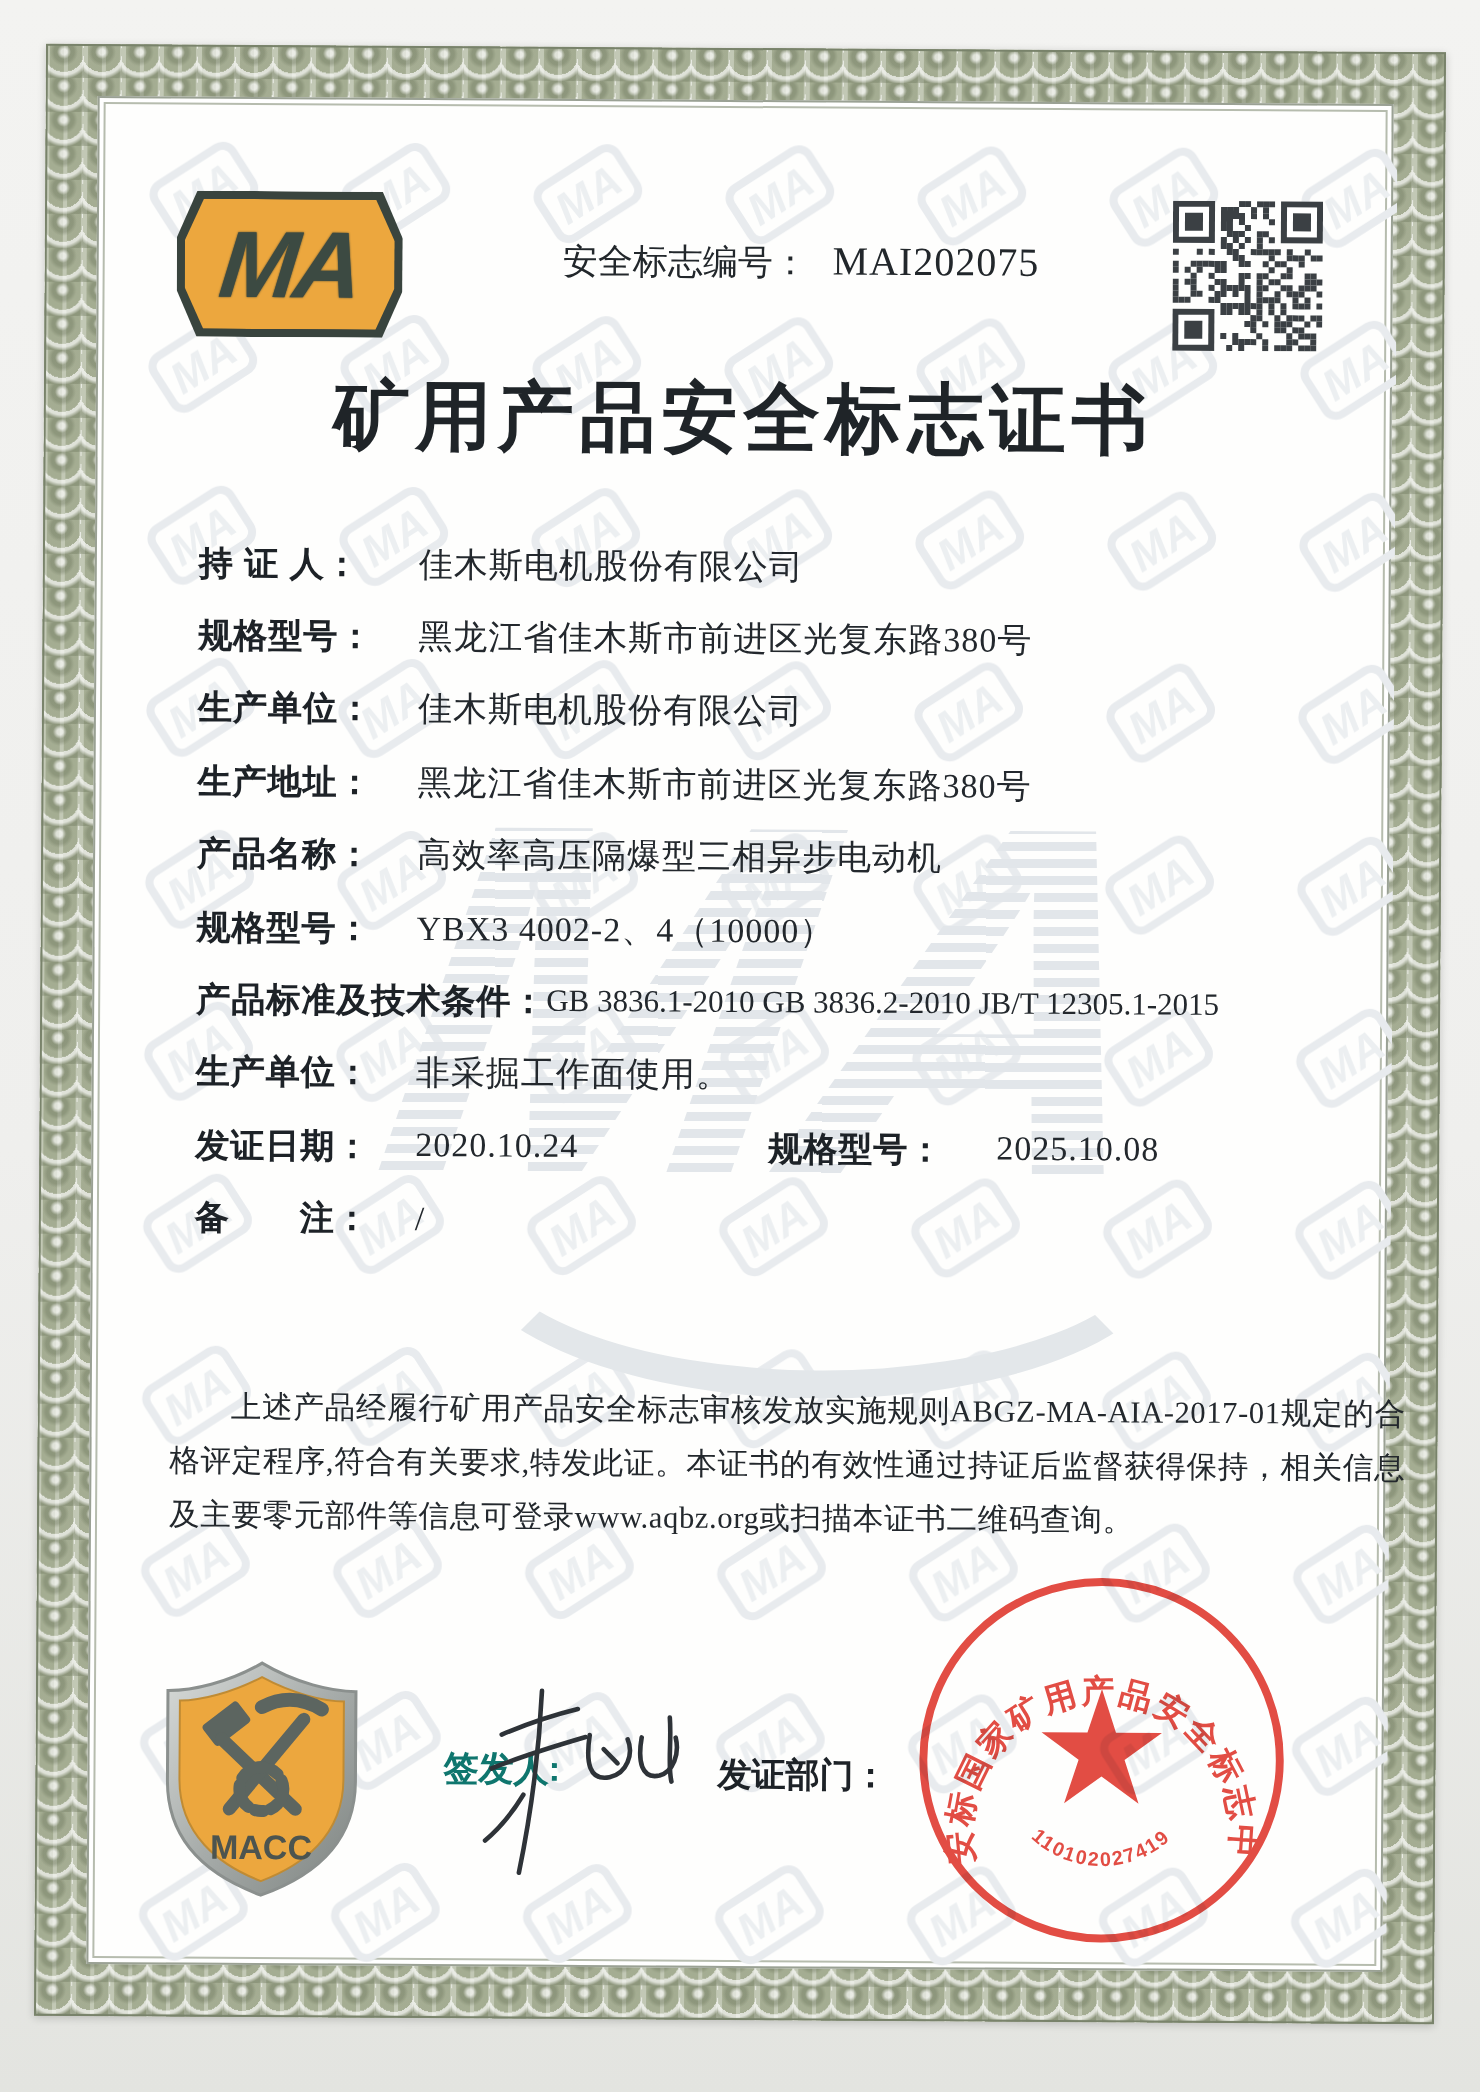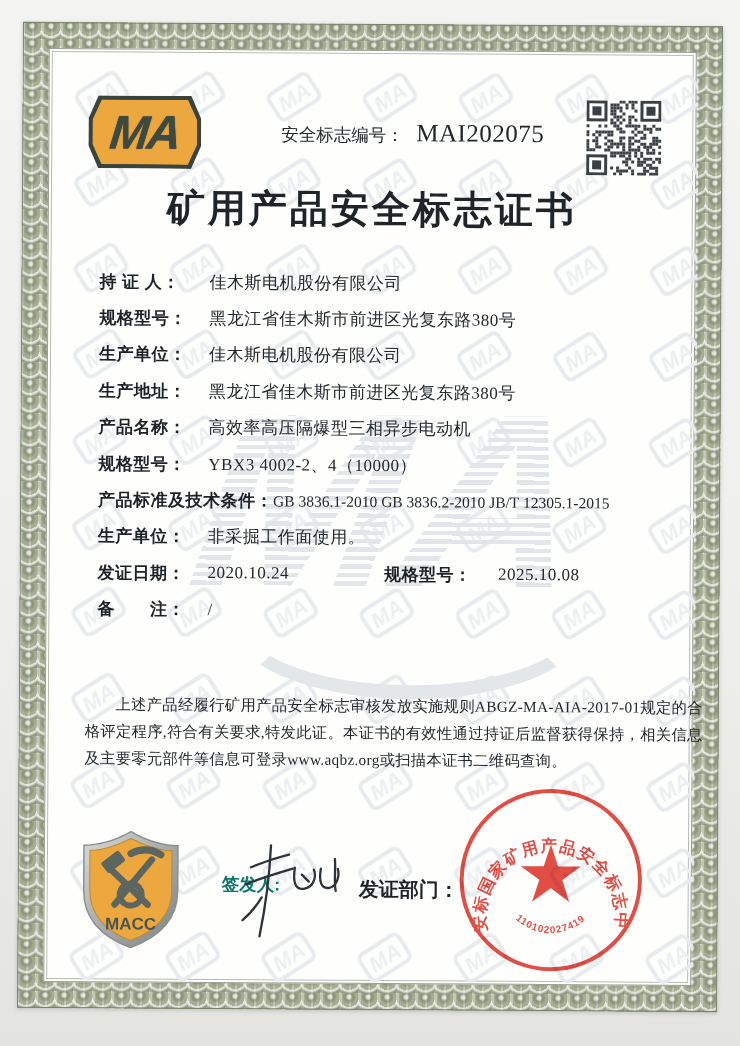--- a/index.html
+++ b/index.html
@@ -54,21 +54,21 @@
   .hdr-ma .txt{
     font-family:"Liberation Sans",sans-serif;font-weight:900;font-style:italic;
     font-size:47px;color:#3c4a42;transform:skewX(-6deg);letter-spacing:-2px;line-height:1;
     text-shadow:0 0 1px #2e3a34;
   }
   .cert-no{
     position:absolute;left:232px;top:68px;white-space:nowrap;
     font-size:17.5px;color:#22272b;
   }
   .cert-no .lbl{font-family:"Liberation Sans",sans-serif;font-weight:400;}
-  .cert-no .val{font-family:"Liberation Serif",serif;font-size:25px;margin-left:8px;letter-spacing:.5px;}
+  .cert-no .val{font-family:"Liberation Serif",serif;font-size:20px;margin-left:8px;letter-spacing:.5px;}
   .qr{position:absolute;left:537px;top:48px;width:75px;height:75px;}
   .title{
     position:absolute;left:0;top:133px;width:100%;text-align:center;
     font-size:38px;font-weight:800;letter-spacing:3px;color:#1f2428;
     font-family:"Liberation Serif",serif;
   }
   .fields{position:absolute;left:51px;top:214px;width:560px;}
   .frow{height:36.4px;display:flex;align-items:center;white-space:nowrap;}
   .flabel{
     font-family:"Liberation Sans",sans-serif;font-weight:700;font-size:17px;
@@ -79,21 +79,21 @@
   .frow .vlabel2{margin-left:95px;}
   .frow .fvalue.date2{margin-left:4px;}
   .statement{
     position:absolute;left:39px;top:642px;width:618px;
     font-size:15.3px;line-height:1.76;color:#23282d;text-indent:2em;
     letter-spacing:.3px;text-align:justify;
   }
   .macc{position:absolute;left:33px;top:779px;width:106px;height:122px;}
   .signer{position:absolute;left:149px;top:822px;font-family:"Liberation Sans",sans-serif;font-weight:700;font-size:17.5px;color:#0f766e;margin-left:28px;}
   .sig{position:absolute;left:186px;top:787px;width:118px;height:108px;}
-  .issuer{position:absolute;left:314px;top:825px;font-family:"Liberation Sans",sans-serif;font-weight:700;font-size:20px;color:#1d2227;text-align:center;}
+  .issuer{position:absolute;left:314px;top:825px;font-family:"Liberation Sans",sans-serif;font-weight:700;font-size:17px;color:#1d2227;text-align:center;}
   .stamp{position:absolute;left:407px;top:729px;width:198px;height:198px;opacity:.9;mix-blend-mode:multiply;}
 </style>
 </head>
 <body>
 
 <div class="page">
   <div class="content">
 
     <svg class="wm-tiles" width="100%" height="100%">
       <defs>

